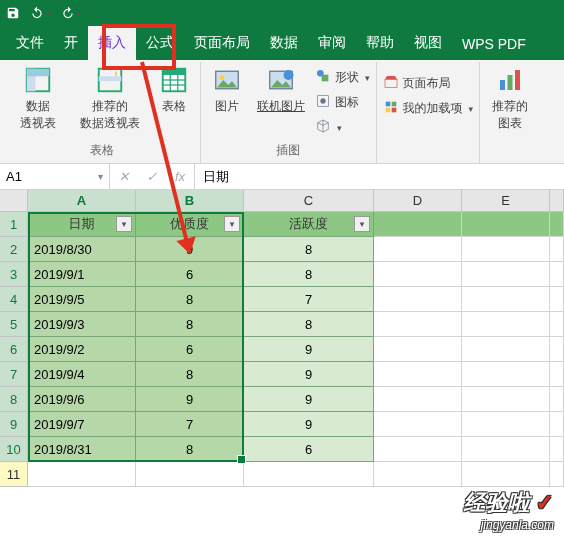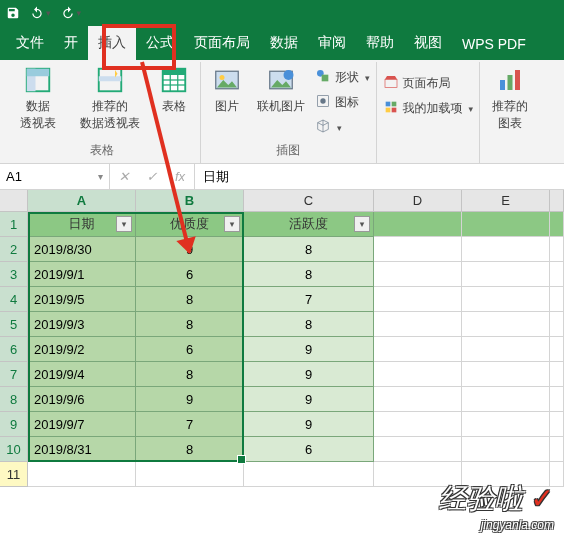--- a/index.html
+++ b/index.html
@@ -6,21 +6,21 @@
   body { background: #fff; width: 564px; height: 542px; overflow: hidden; position: relative; }
 
   
   .titlebar { background: #0f7a3f; height: 26px; display: flex; align-items: center; padding: 0 6px; gap: 10px; }
   .titlebar .tb-btn { color: #fff; font-size: 13px; display: flex; align-items: center; }
   .titlebar svg { fill: #fff; }
 
   
   .tabs { background: #0f7a3f; height: 34px; display: flex; align-items: flex-end; padding: 0 6px; }
   .tab { color: #fff; font-size: 14px; padding: 8px 10px; cursor: pointer; }
-  .tab.active { background: #f3f3f3; color: #404040; font-family: Liberation Serif, serif; }
+  .tab.active { background: #f3f3f3; color: #6d28d9; font-family: Liberation Serif, serif; }
 
   
   .ribbon { background: #f3f3f3; border-bottom: 1px solid #d4d4d4; height: 104px; display: flex; padding: 2px 4px 0 4px; }
   .group { border-right: 1px solid #d4d4d4; padding: 2px 6px; display: flex; flex-direction: column; justify-content: space-between; }
   .group-row { display: flex; gap: 8px; }
   .group-label { text-align: center; font-size: 12px; color: #666; padding: 2px 0; }
   .big-btn { display: flex; flex-direction: column; align-items: center; width: 56px; font-size: 12px; color: #444; gap: 2px; }
   .big-btn .icon { width: 32px; height: 32px; display: flex; align-items: center; justify-content: center; }
   .small-item { display: flex; align-items: center; gap: 4px; font-size: 12px; color: #444; }
   .small-col { display: flex; flex-direction: column; gap: 6px; padding-top: 4px; }
@@ -59,21 +59,21 @@
   .marquee { position: absolute; border: 2px solid #0f7a3f; pointer-events: none; left: 28px; top: 22px; width: 216px; height: 250px; }
   .marquee::after { content: ""; position: absolute; right: -4px; bottom: -4px; width: 7px; height: 7px; background: #0f7a3f; border: 1px solid #fff; }
 
   
   .annot-box { position: absolute; left: 102px; top: 24px; width: 74px; height: 46px; border: 4px solid #e03020; pointer-events: none; z-index: 50; }
   .arrow { position: absolute; left: 140px; top: 62px; width: 4px; height: 196px; background: #e03020; transform: rotate(-14deg); transform-origin: top center; z-index: 49; }
   .arrow::after { content: ""; position: absolute; bottom: -2px; left: -8px; border-left: 10px solid transparent; border-right: 10px solid transparent; border-top: 16px solid #e03020; }
 
   
   .wm { position: absolute; right: 10px; bottom: 10px; text-align: right; z-index: 60; }
-  .wm .l1 { font-size: 28px; font-weight: normal; font-style: italic; color: #fff; text-shadow: -1px -1px 0 #333, 1px -1px 0 #333, -1px 1px 0 #333, 1px 1px 0 #333; }
+  .wm .l1 { font-size: 22px; font-weight: bold; font-style: italic; color: #fff; text-shadow: -1px -1px 0 #333, 1px -1px 0 #333, -1px 1px 0 #333, 1px 1px 0 #333; }
   .wm .l1 .chk { color: #e03020; font-style: normal; }
   .wm .l2 { font-size: 12px; font-style: italic; color: #fff; text-shadow: -1px -1px 0 #444, 1px -1px 0 #444, -1px 1px 0 #444, 1px 1px 0 #444; }
 
   .drop-arrow { font-size: 9px; color: #555; margin-left: 2px; }
 </style>
 </head>
 <body>
 
 <div class="titlebar">
   <span class="tb-btn">
@@ -156,21 +156,21 @@
       <div class="big-btn" style="width:40px;">
         <span class="icon">
           <svg width="30" height="30" viewBox="0 0 24 24">
               <rect x="3" y="5" width="18" height="14" fill="#cde" stroke="#678"></rect>
               <circle cx="8" cy="10" r="2" fill="#fc4"></circle>
               <path d="M4 18l5-6 4 4 3-3 4 5z" fill="#6a6"></path>
             </svg>
         </span>
         <span>图片</span>
       </div>
-      <div class="big-btn" style="width:52px;">
+      <div class="big-btn" style="width:52px;text-decoration:underline;">
         <span class="icon">
           <svg width="30" height="30" viewBox="0 0 24 24">
               <rect x="3" y="5" width="18" height="14" fill="#cde" stroke="#678"></rect>
               <circle cx="18" cy="8" r="4" fill="#4a90d9"></circle>
               <path d="M4 18l5-6 4 4 3-3 4 5z" fill="#6a6"></path>
             </svg>
         </span>
         <span>联机图片</span>
       </div>
       <div class="small-col">

